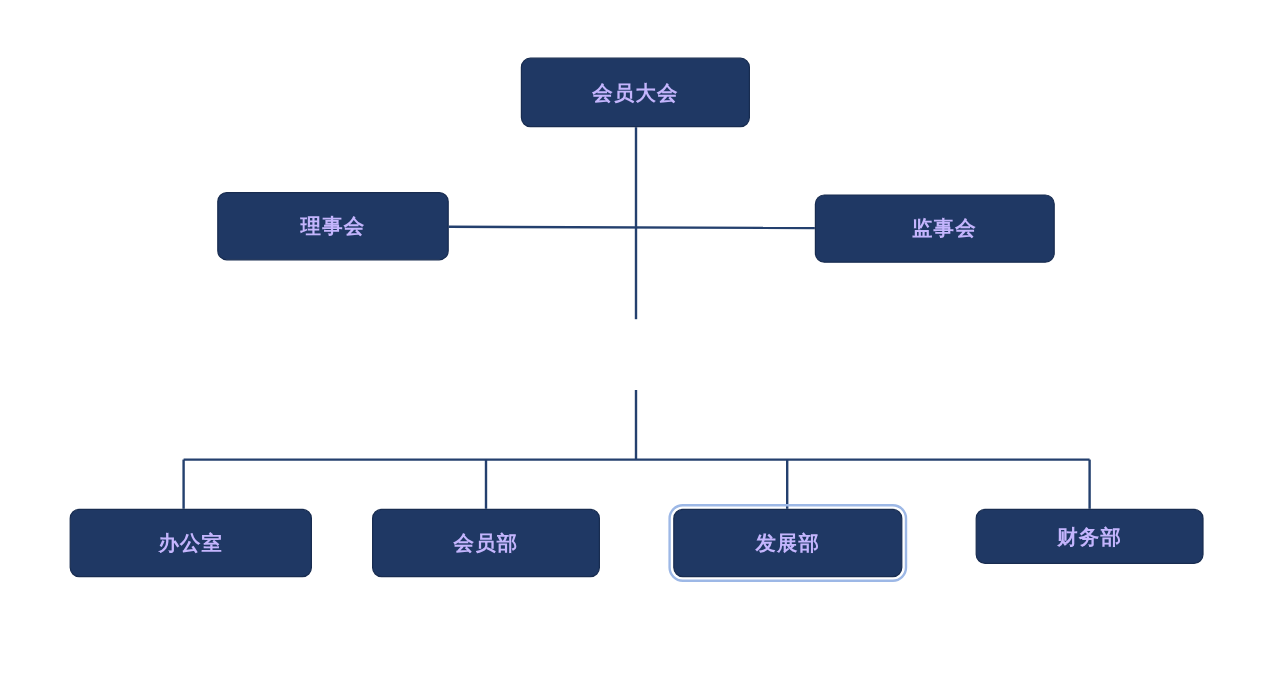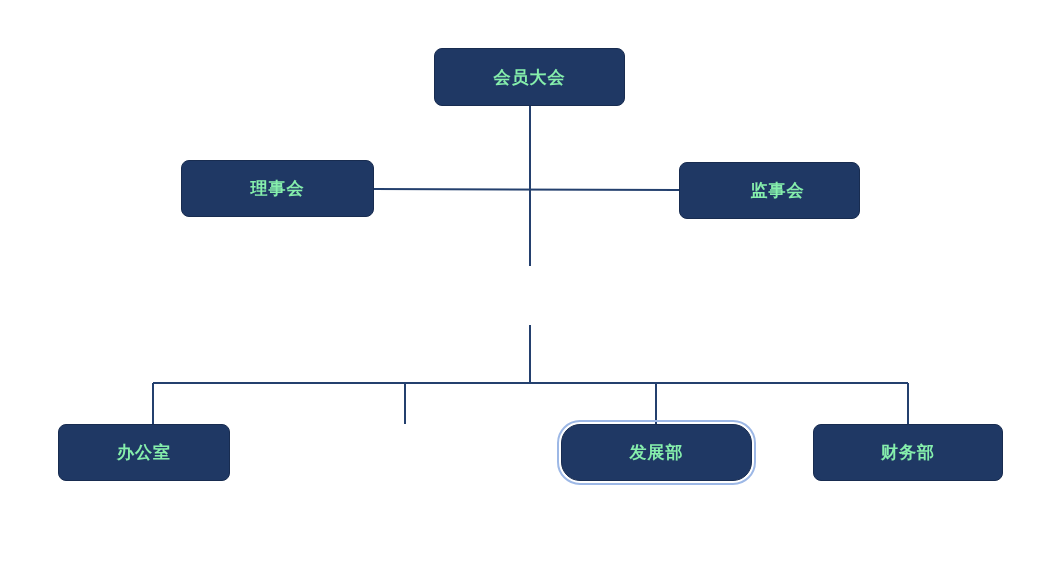--- a/index.html
+++ b/index.html
@@ -30,41 +30,40 @@
     background: #1f3864;
     border: 1px solid #182c50;
     border-radius: 8px;
     box-sizing: border-box;
     display: flex;
     align-items: center;
     justify-content: center;
     cursor: pointer;
   }
   .node .label {
-    color: #86efac;
+    color: #c4b5fd;
     font-size: 17px;
     font-weight: 600;
     letter-spacing: 1px;
     white-space: nowrap;
     user-select: none;
   }
   .node.selected {
     outline: 2px solid #9db8e6;
     outline-offset: 2px;
-    border-radius: 19px;
   }
   
   #node-assembly    { left: 434px; top: 48px;  width: 191px; height: 58px; }
   #node-board       { left: 181px; top: 160px; width: 193px; height: 57px; font-family: Liberation Mono, monospace; }
-  #node-supervisors { left: 679px; top: 162px; width: 181px; height: 57px; padding-left: 16px; }
+  #node-supervisors { left: 679px; top: 162px; width: 200px; height: 57px; padding-left: 16px; }
   #node-secretariat { left: 434px; top: 266px; width: 191px; height: 59px; }
-  #node-office      { left: 58px;  top: 424px; width: 172px; height: 57px; }
+  #node-office      { left: 58px;  top: 424px; width: 202px; height: 57px; }
   #node-membership  { left: 310px; top: 424px; width: 190px; height: 57px; }
   #node-development { left: 561px; top: 424px; width: 191px; height: 57px; }
-  #node-finance     { left: 813px; top: 424px; width: 190px; height: 57px; }
+  #node-finance     { left: 813px; top: 424px; width: 190px; height: 46px; }
 </style>
 </head>
 <body>
 
 <div class="canvas">
 
   <svg class="connectors" width="1061" height="570" viewBox="0 0 1061 570" aria-hidden="true">
 
     <line x1="530" y1="106" x2="530" y2="266"></line>
 
@@ -90,20 +89,23 @@
 
   <div id="node-supervisors" class="node">
     <span class="label">监事会</span>
   </div>
 
 
   <div id="node-office" class="node">
     <span class="label">办公室</span>
   </div>
 
+  <div id="node-membership" class="node">
+    <span class="label">会员部</span>
+  </div>
 
   <div id="node-development" class="node selected">
     <span class="label">发展部</span>
   </div>
 
   <div id="node-finance" class="node">
     <span class="label">财务部</span>
   </div>
 
 </div>

